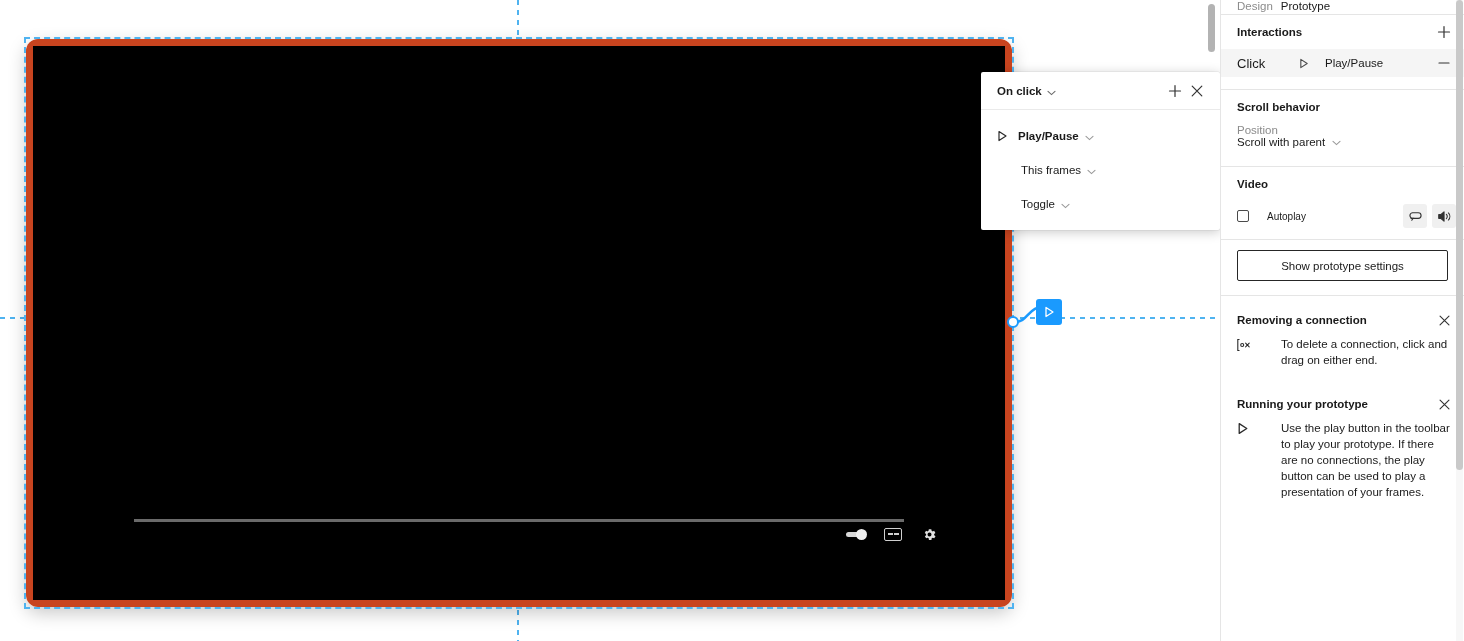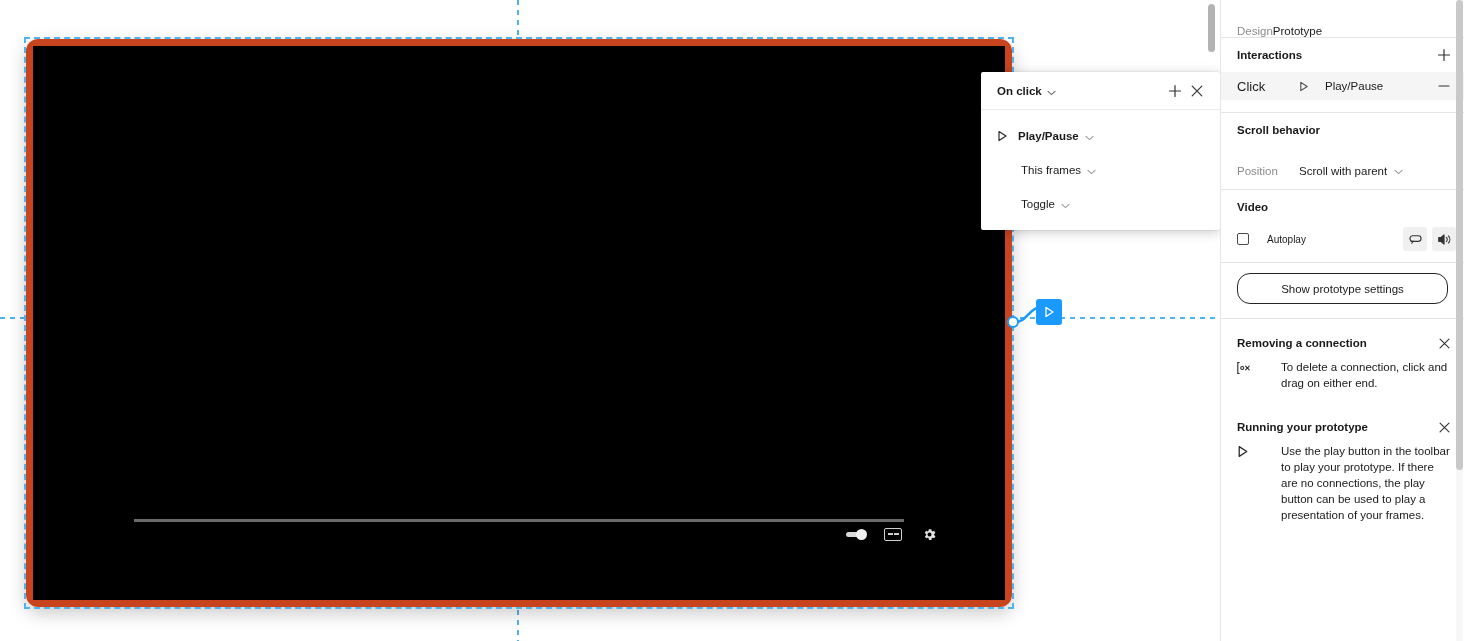--- a/index.html
+++ b/index.html
@@ -136,22 +136,22 @@
 
   
   #right-panel {
     position: absolute; left: 1220px; top: 0;
     width: 244px; height: 641px;
     background: #ffffff;
     border-left: 1px solid #e5e5e5;
     font-size: 11.5px; color: #1a1a1a;
   }
   #tabs {
-    height: 38px;
-    display: flex; align-items: flex-end; gap: 0;
+    height: 15px;
+    display: flex; align-items: flex-start; gap: 8px;
     padding-left: 16px;
     border-bottom: 1px solid #e5e5e5;
   }
   .tab { font-size: 11.5px; color: #8c8c8c; cursor: pointer; }
   .tab.active { color: #1a1a1a; font-weight: normal; }
 
   .section { border-bottom: 1px solid #e5e5e5; padding: 0 0 12px 0; }
   .sec-head {
     height: 34px; display: flex; align-items: center;
     padding: 0 8px 0 16px;
@@ -168,22 +168,23 @@
     height: 28px; display: flex; align-items: center;
     padding: 0 8px 0 16px;
     background: #f5f5f5;
     cursor: pointer;
   }
   #interaction-row .trigger { font-size: 13px; width: 62px; }
   #interaction-row .tri { width: 26px; display:flex; align-items:center; }
   #interaction-row .act { font-size: 11.5px; flex: 1; }
 
   .prop-row {
-    height: 30px; display: flex; align-items: flex-end;
+    height: 30px; display: flex; align-items: flex-start;
     padding: 0 8px 0 16px;
+    flex-direction: column;
   }
   .prop-label { width: 62px; font-size: 11.5px; color: #8c8c8c; }
   .prop-value { font-size: 11.5px; display: flex; align-items: center; cursor: pointer; }
   .prop-value .chev { margin-left: 7px; }
 
   #video-row {
     height: 30px; display: flex; align-items: center;
     padding: 0 8px 0 16px;
   }
   .checkbox {
@@ -196,21 +197,21 @@
   .media-btn {
     width: 24px; height: 24px; border-radius: 3px;
     background: #f0f0f0;
     display: flex; align-items: center; justify-content: center;
     cursor: pointer;
   }
 
   #proto-settings-wrap { padding: 10px 16px 14px 16px; }
   #show-proto-btn {
     width: 100%; height: 31px;
-    border: 1px solid #262626; border-radius: 13px;
+    border: 1px solid #262626; border-radius: 2px;
     background: #fff; font-family: "Liberation Sans", sans-serif;
     font-size: 11.5px; color: #1a1a1a; cursor: pointer;
   }
 
   .tip-section { padding: 0 0 4px 0; }
   .tip-head {
     height: 32px; display: flex; align-items: center;
     padding: 0 8px 0 16px;
     gap: 22px;
   }

